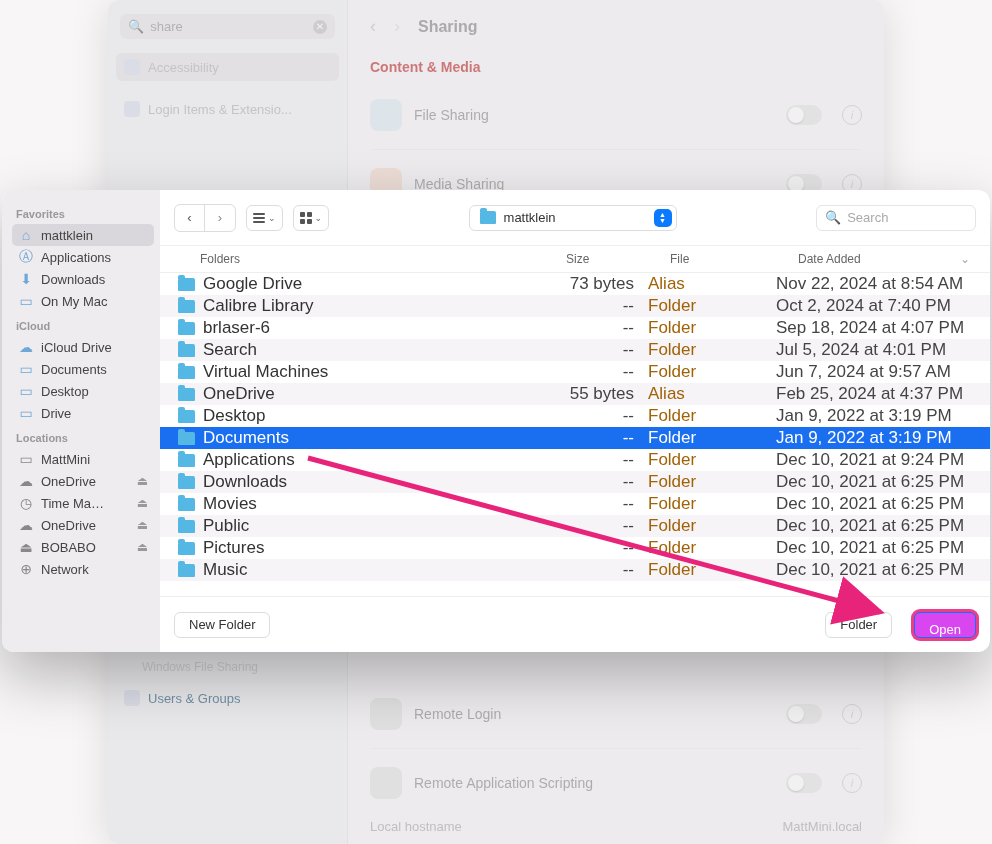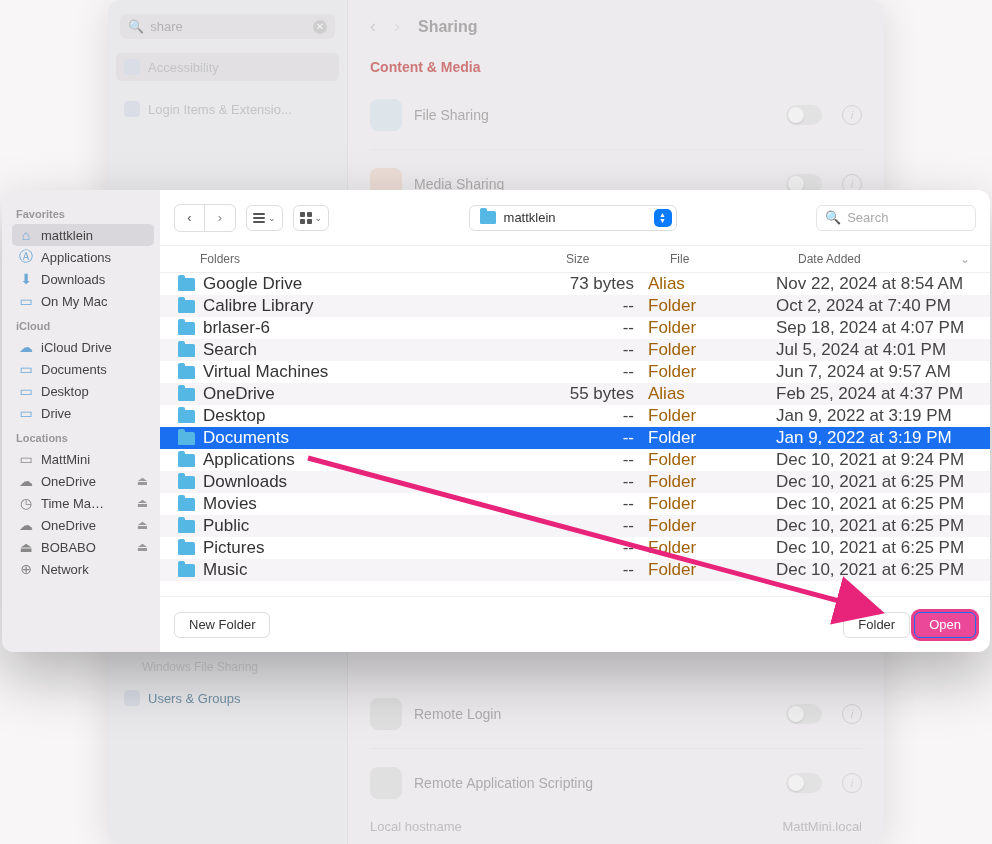--- a/index.html
+++ b/index.html
@@ -102,24 +102,24 @@
   .fp-row.sel{ background:#1a6ef0; color:#fff;}
   .fp-row .name{display:flex;align-items:center;gap:8px; overflow:hidden;}
   .fp-row .fold{ width:17px;height:13px;background:#54b7e4;border-radius:2px 2px 1px 1px;position:relative;flex-shrink:0;}
   .fp-row .fold::before{content:"";position:absolute;left:0;top:-3px;width:7px;height:4px;background:#54b7e4;border-radius:2px 2px 0 0;}
   .fp-row .size{ text-align:right; padding-right:14px; color:#444;}
   .fp-row.sel .size, .fp-row.sel .kind, .fp-row.sel .date{color:#fff;}
   .fp-row .kind{color:#a16207;}
   .fp-row .date{color:#444;}
 
   .fp-footer{
-    height:56px; border-top:1px solid #eee; display:flex; align-items:center; padding:0 14px; gap:4px;
+    height:56px; border-top:1px solid #eee; display:flex; align-items:center; padding:0 14px; gap:22px;
   }
   .btn { height:26px; padding:0 14px; border:1px solid #ddd; border-radius:6px; background:#fff; font-size:13px; color:#333; display:flex;align-items:center; cursor:default;}
-  .btn.primary{ background:#ec4899; color:#fff; border-color:#1a6ef0; box-shadow:0 0 0 3px rgba(230,30,120,0.85);}
+  .btn.primary{ background:#d946ef; color:#fff; border-color:#1a6ef0; box-shadow:0 0 0 3px rgba(230,30,120,0.85);align-items:flex-end;}
   .spacer{flex:1;}
 
   
   .arrow-svg{position:absolute; left:300px; top:448px; pointer-events:none;}
 
 </style>
 </head>
 <body>
 
 <div class="bg-window">

